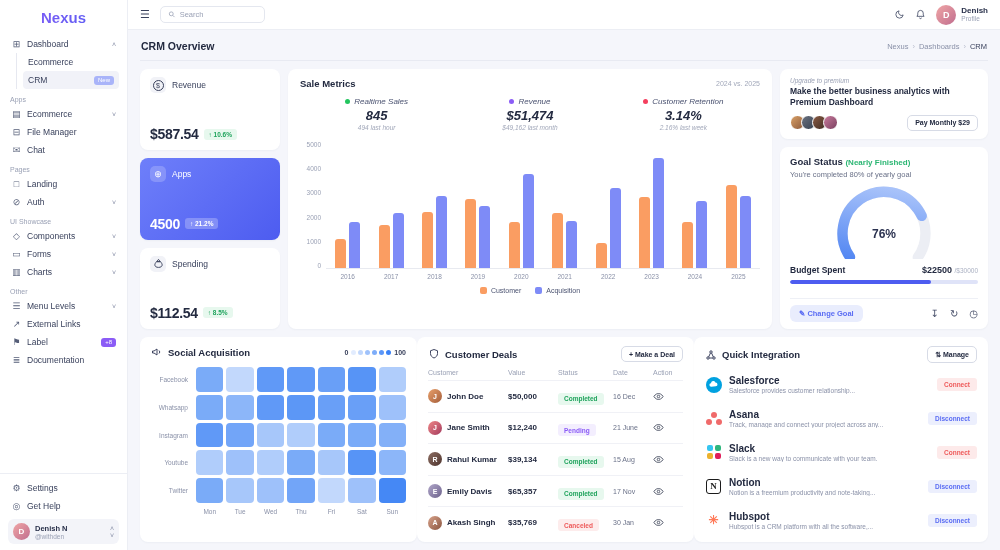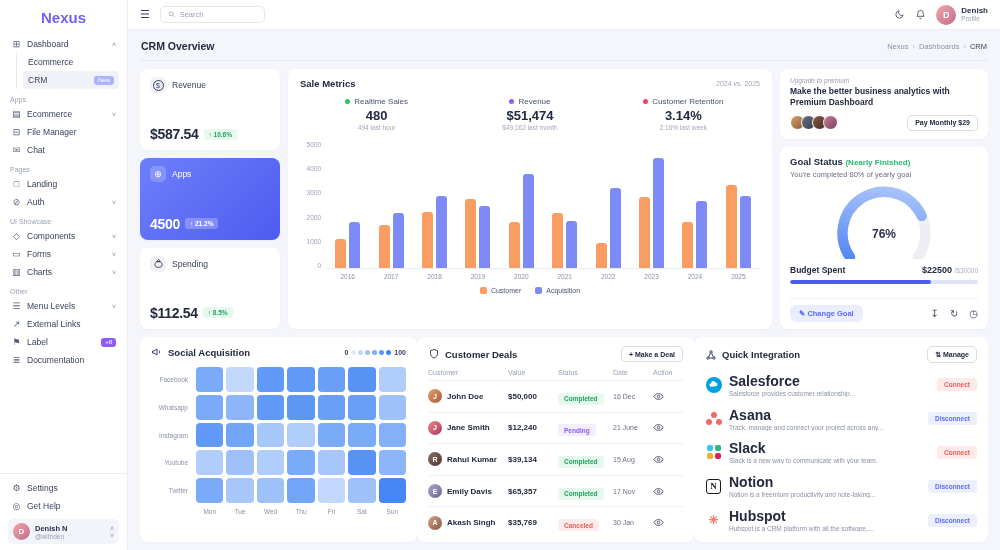--- a/index.html
+++ b/index.html
@@ -72,21 +72,21 @@
   .stat-card.primary .chip { background:rgba(255,255,255,.2); color:#fff; }
   .stat-card.primary .stat-label, .stat-card.primary .stat-value { color:#fff; }
   .stat-card.primary .delta { background:rgba(255,255,255,.25); color:#fff; }
 
   
   .metrics-card { flex:1; padding:9px 12px 7px; display:flex; flex-direction:column; min-width:0; }
   .metrics-head { display:flex; justify-content:space-between; align-items:center; }
   .card-title { font-size:9.5px; font-weight:bold; color:#232a40; }
   .compare { font-size:7px; color:#a2a8ba; }
   .kpi-row { display:flex; margin:8px 0 6px; }
-  .kpi { flex:1; text-align:center; }
+  .kpi { flex:1; text-align:center;font-style:italic; }
   .kpi-top { display:flex; align-items:center; justify-content:center; gap:4px; font-size:8px; color:#4a5270; }
   .kpi-dot { width:5px; height:5px; border-radius:50%; }
   .kpi-value { font-size:13px; font-weight:bold; color:#232a40; margin-top:2px; }
   .kpi-sub { font-size:6.5px; color:#a2a8ba; margin-top:1px; }
   .chart-wrap { display:flex; margin-top:4px; }
   .y-axis { width:26px; height:128px; display:flex; flex-direction:column; justify-content:space-between; font-size:6.5px; color:#9aa1b5; text-align:right; padding-right:5px; }
   .groups { flex:1; display:flex; }
   .bar-group { flex:1; display:flex; flex-direction:column; }
   .bars { height:128px; display:flex; align-items:flex-end; justify-content:center; gap:3px; border-bottom:1px solid #e8eaf0; }
   .bar { width:11px; border-radius:3px 3px 0 0; }
@@ -146,21 +146,21 @@
   .status-pill.pending { color:#8b5cf6; background:#f3eefe; }
   .status-pill.canceled { color:#ee5a5a; background:#fdecec; }
   .deal-date { font-size:7px; color:#6a7188; }
   .eye-btn { cursor:pointer; display:flex; align-items:center; }
 
   .integ-card { flex:1; padding:9px 11px 5px; display:flex; flex-direction:column; min-width:0; }
   .integ-list { display:flex; flex-direction:column; flex:1; margin-top:5px; }
   .integ-item { display:flex; align-items:center; gap:7px; flex:1; }
   .integ-logo { width:17px; height:17px; flex:none; display:flex; align-items:center; justify-content:center; }
   .integ-text { flex:1; min-width:0; }
-  .integ-name { font-size:14px; font-weight:bold; color:#232a40; }
+  .integ-name { font-size:10px; font-weight:bold; color:#232a40; }
   .integ-desc { font-size:6.5px; color:#8a91a8; white-space:nowrap; overflow:hidden; text-overflow:ellipsis; margin-top:1px; }
   .action-pill { font-size:6.5px; font-weight:bold; border:none; border-radius:3px; padding:3px 7px; cursor:pointer; flex:none; font-family:"Liberation Sans",sans-serif; }
   .action-pill.connect { color:#ee5a5a; background:#fdeaea; }
   .action-pill.disconnect { color:#5a6cf3; background:#eceffd; }
   .logo-sf { width:16px; height:16px; border-radius:50%; background:#00a1e0; display:flex; align-items:center; justify-content:center; }
   .logo-asana { position:relative; width:16px; height:16px; }
   .logo-asana i { position:absolute; width:6px; height:6px; border-radius:50%; background:#f06a6a; }
   .logo-asana .a1 { left:5px; top:1px; } .logo-asana .a2 { left:0; bottom:2px; } .logo-asana .a3 { right:0; bottom:2px; }
   .logo-slack { display:grid; grid-template-columns:6px 6px; grid-template-rows:6px 6px; gap:2px; }
   .logo-slack i { border-radius:2px; }
@@ -363,21 +363,21 @@
           <div class="metrics-head">
             <span class="card-title">Sale Metrics</span>
             <span class="compare">2024 vs. 2025</span>
           </div>
           <div class="kpi-row" id="kpi-row">
               <div class="kpi">
                 <div class="kpi-top">
                   <span class="kpi-dot" style="background: rgb(34, 197, 94);"></span>
                   <span>Realtime Sales</span>
                 </div>
-                <div class="kpi-value">480</div>
+                <div class="kpi-value">845</div>
                 <div class="kpi-sub">494 last hour</div>
               </div>
               <div class="kpi">
                 <div class="kpi-top">
                   <span class="kpi-dot" style="background: rgb(139, 92, 246);"></span>
                   <span>Revenue</span>
                 </div>
                 <div class="kpi-value">$51,474</div>
                 <div class="kpi-sub">$49,162 last month</div>
               </div>

